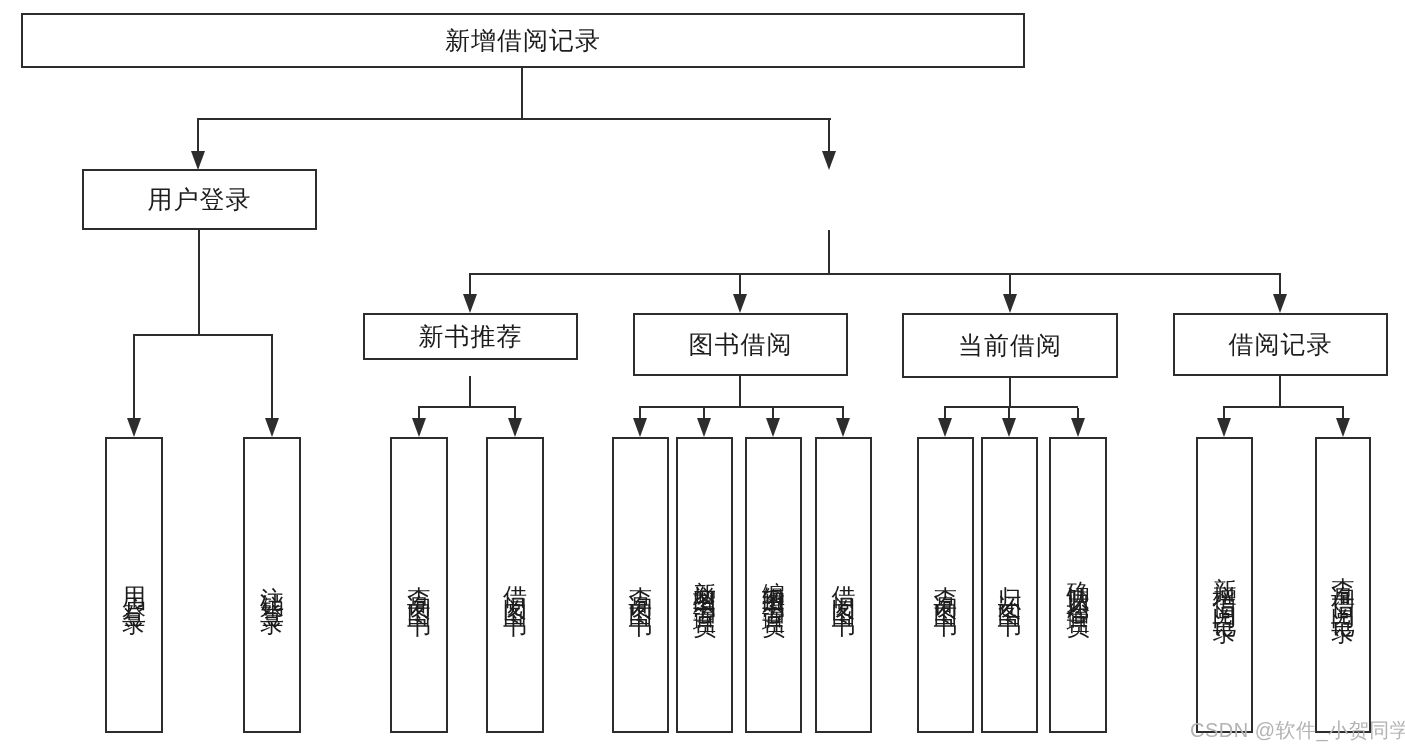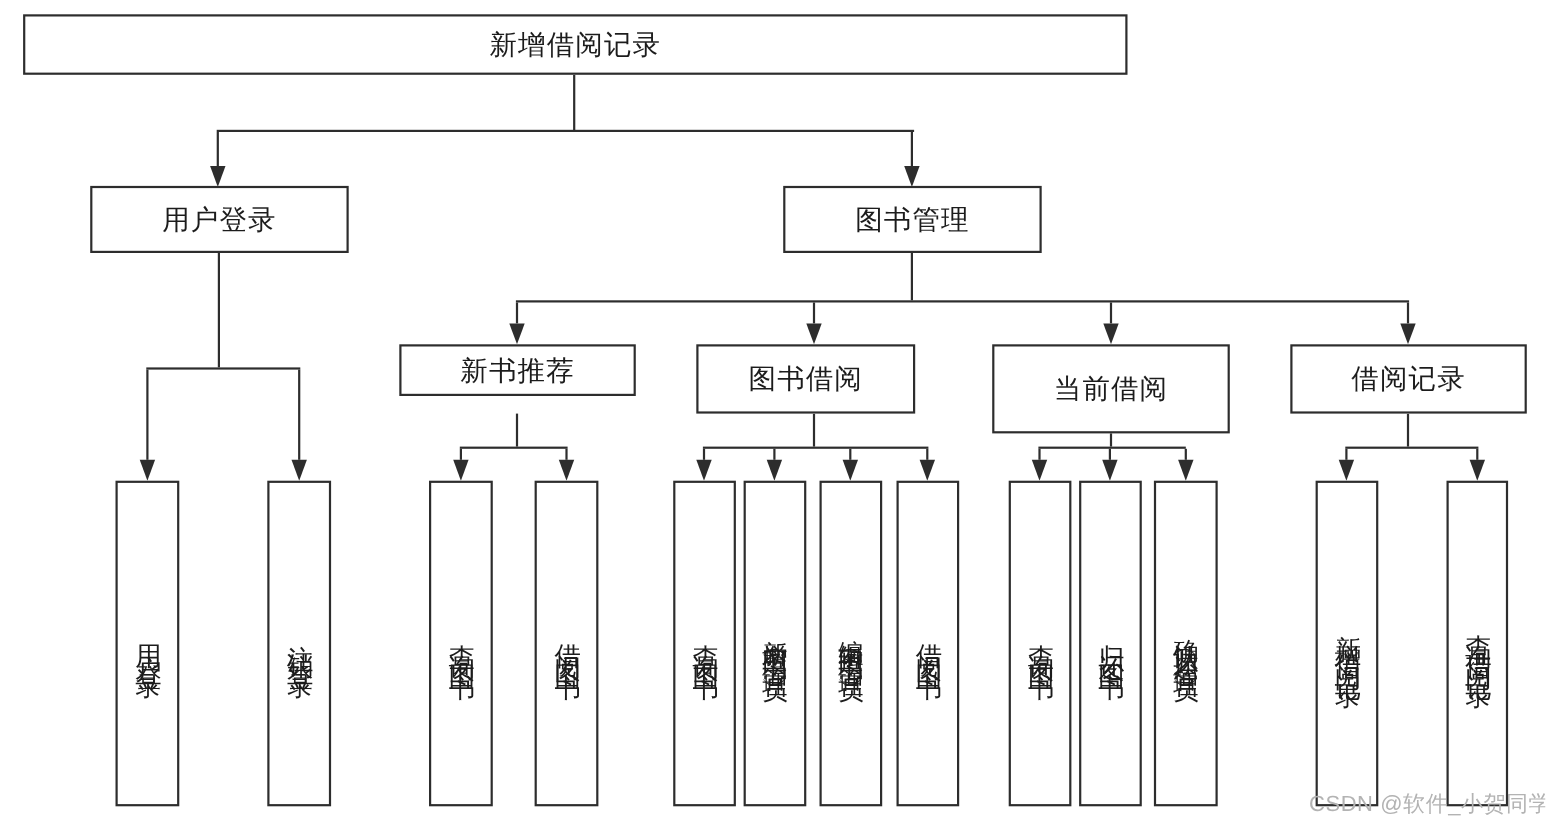--- a/index.html
+++ b/index.html
@@ -74,23 +74,20 @@
   <div class="vline" style="left:521px;top:68px;height:52px"></div>
   <div class="hline" style="left:197px;top:118px;width:634px"></div>
   <div class="vline" style="left:197px;top:120px;height:31px"></div>
   <div class="arrow" style="left:191px;top:151px"></div>
   <div class="vline" style="left:828px;top:120px;height:31px"></div>
   <div class="arrow" style="left:822px;top:151px"></div>
 
   <div class="node h" style="left:82px;top:169px;width:235px;height:61px">
     <span>用户登录</span>
   </div>
-  <div class="node h" style="left:712px;top:169px;width:235px;height:61px">
-    <span>图书管理</span>
-  </div>
 
   <div class="vline" style="left:198px;top:230px;height:104px"></div>
   <div class="hline" style="left:133px;top:334px;width:140px"></div>
   <div class="vline" style="left:133px;top:336px;height:82px"></div>
   <div class="arrow" style="left:127px;top:418px"></div>
   <div class="vline" style="left:271px;top:336px;height:82px"></div>
   <div class="arrow" style="left:265px;top:418px"></div>
 
   <div class="vline" style="left:828px;top:230px;height:43px"></div>
   <div class="hline" style="left:469px;top:273px;width:812px"></div>
@@ -99,24 +96,24 @@
   <div class="vline" style="left:739px;top:275px;height:19px"></div>
   <div class="arrow" style="left:733px;top:294px"></div>
   <div class="vline" style="left:1009px;top:275px;height:19px"></div>
   <div class="arrow" style="left:1003px;top:294px"></div>
   <div class="vline" style="left:1279px;top:275px;height:19px"></div>
   <div class="arrow" style="left:1273px;top:294px"></div>
 
   <div class="node h" style="left:363px;top:313px;width:215px;height:47px">
     <span>新书推荐</span>
   </div>
-  <div class="node h" style="left:633px;top:313px;width:199px;height:63px">
+  <div class="node h" style="left:633px;top:313px;width:215px;height:63px">
     <span>图书借阅</span>
   </div>
-  <div class="node h" style="left:902px;top:313px;width:216px;height:81px">
+  <div class="node h" style="left:902px;top:313px;width:216px;height:65px">
     <span>当前借阅</span>
   </div>
   <div class="node h" style="left:1173px;top:313px;width:215px;height:63px">
     <span>借阅记录</span>
   </div>
 
   <div class="vline" style="left:469px;top:376px;height:30px"></div>
   <div class="hline" style="left:418px;top:406px;width:98px"></div>
   <div class="vline" style="left:418px;top:408px;height:10px"></div>
   <div class="arrow" style="left:412px;top:418px"></div>

